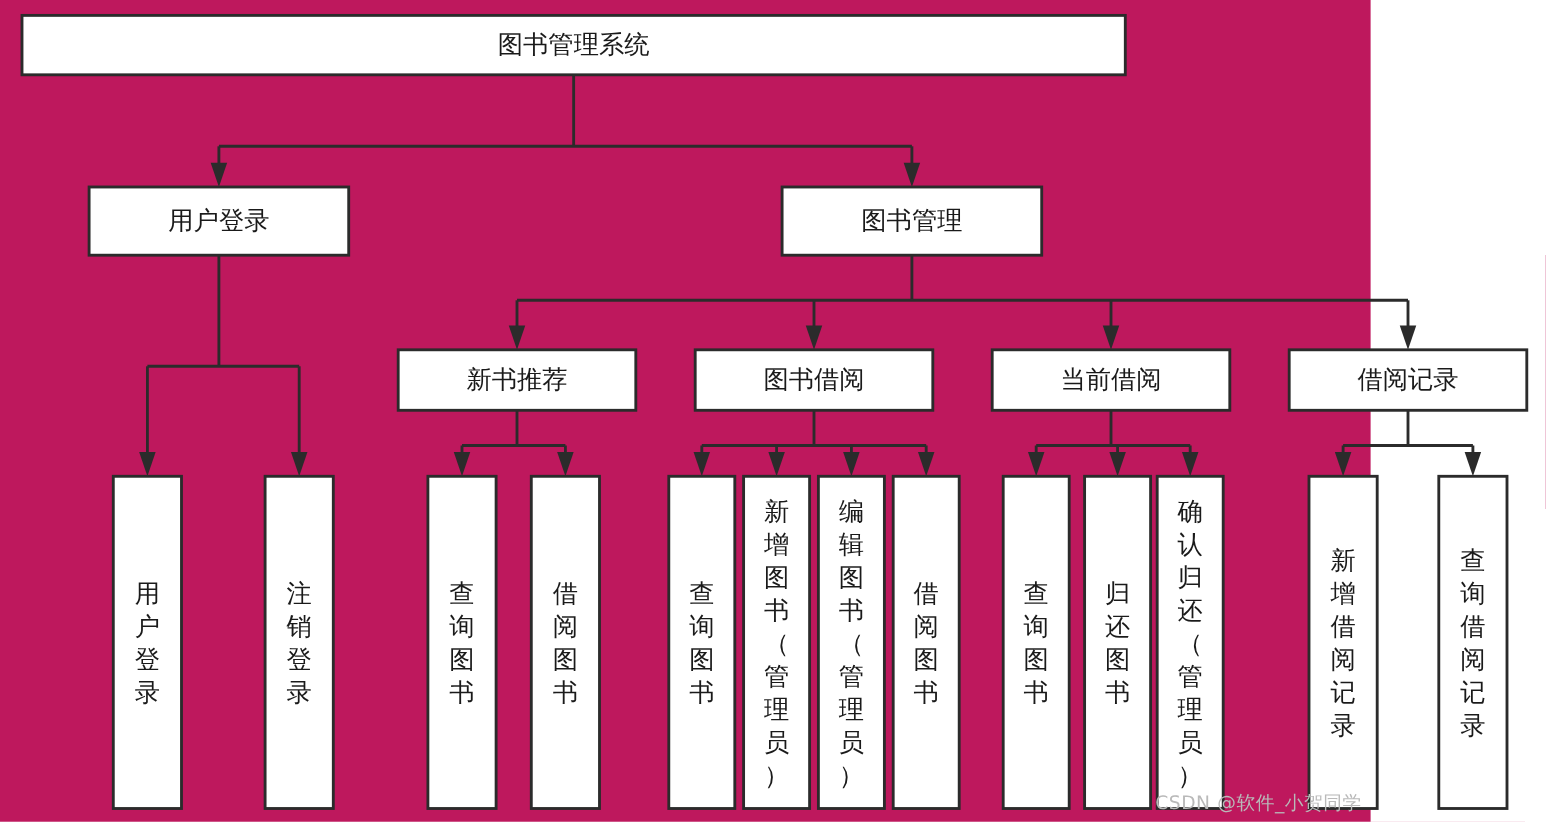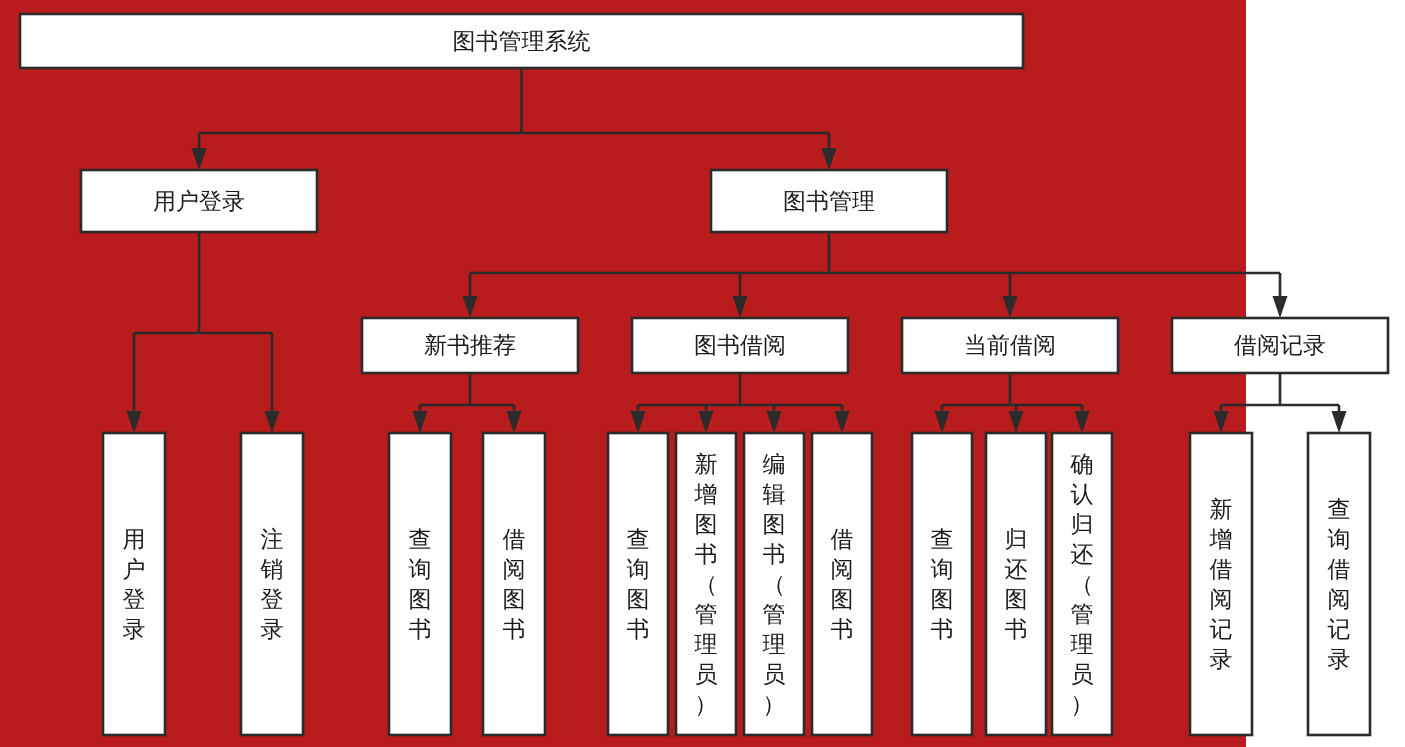--- a/index.html
+++ b/index.html
@@ -11,21 +11,21 @@
   body {
     width: 1405px;
     height: 747px;
     font-family: "Liberation Sans", "DejaVu Sans", sans-serif;
     overflow: hidden;
   }
   #diagram-root {
     position: relative;
     width: 1246px;
     height: 747px;
-    background: #b91c1c;
+    background: #be185d;
   }
   svg#tree-svg {
     position: absolute;
     left: 0;
     top: 0;
     width: 1405px;
     height: 747px;
     display: block;
   }
   .node-box {
@@ -217,13 +217,14 @@
         <g>
           <rect class="node-box" x="1190" y="433" width="62" height="302"></rect>
           <text class="node-label-v" x="1221" y="517.4"><tspan x="1221" dy="0">新</tspan><tspan x="1221" dy="30">增</tspan><tspan x="1221" dy="30">借</tspan><tspan x="1221" dy="30">阅</tspan><tspan x="1221" dy="30">记</tspan><tspan x="1221" dy="30">录</tspan></text>
         </g>
         <g>
           <rect class="node-box" x="1308" y="433" width="62" height="302"></rect>
           <text class="node-label-v" x="1339" y="517.4"><tspan x="1339" dy="0">查</tspan><tspan x="1339" dy="30">询</tspan><tspan x="1339" dy="30">借</tspan><tspan x="1339" dy="30">阅</tspan><tspan x="1339" dy="30">记</tspan><tspan x="1339" dy="30">录</tspan></text>
         </g>
       </g>
   </svg>
+  <div class="watermark">CSDN @软件_小贺同学</div>
 </div>
 
 </body></html>

